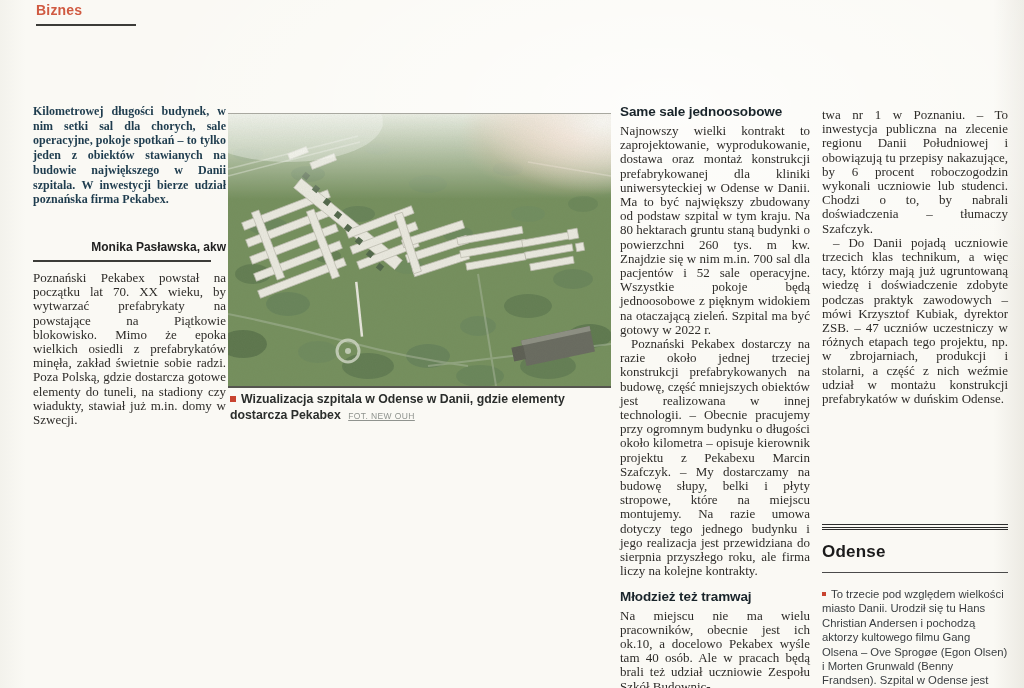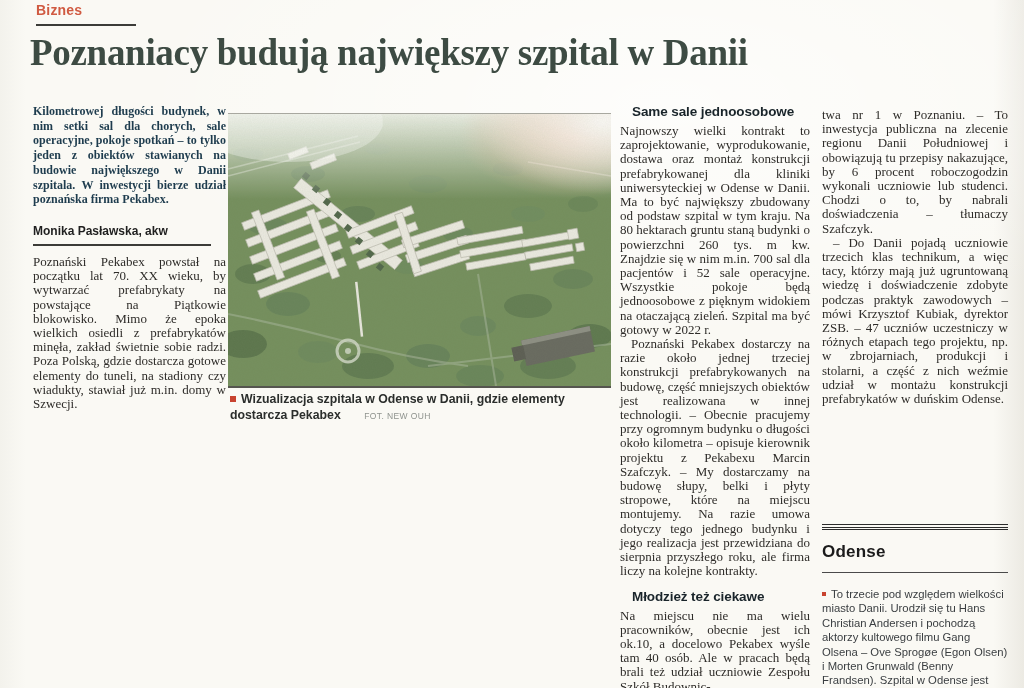--- a/index.html
+++ b/index.html
@@ -15,53 +15,52 @@
   .section-label{position:absolute;left:36px;top:2px;font:bold 14px "Liberation Sans",sans-serif;color:#d05a41;letter-spacing:.2px;}
   .section-rule{position:absolute;left:36px;top:24px;width:100px;height:2px;background:#3c3c38;}
   .headline{position:absolute;left:30px;top:31px;margin:0;font-weight:bold;font-size:37px;
     color:#3d4b43;letter-spacing:-.3px;white-space:nowrap;font-family:"Liberation Serif",serif;}
   
   .col{position:absolute;text-align:justify;}
   .col1{left:33px;top:104px;width:193px;}
   .col3{left:620px;top:104px;width:190px;}
   .col4{left:822px;top:108px;width:186px;}
   .lead{margin:0;font-weight:bold;font-size:12px;line-height:14.7px;color:#1e3c4e;}
-  .byline{margin-top:17px;font:bold 12px "Liberation Sans",sans-serif;color:#1f1f1f;text-align:left;}
+  .byline{margin-top:33px;font:bold 12px "Liberation Sans",sans-serif;color:#1f1f1f;text-align:right;}
   .byline-rule{margin-top:6px;width:178px;height:2px;background:#3c3c38;}
   .body{margin:0;font-size:13px;line-height:14.2px;color:#2e2c29;}
   .col1 .body{margin-top:9px;}
   .indent{text-indent:11px;}
-  .subhead{margin:0 0 5px 12px;font:bold 13.5px "Liberation Sans",sans-serif;color:#19242a;text-align:left;letter-spacing:-.1px;}
+  .subhead{margin:0 0 5px 0;font:bold 13.5px "Liberation Sans",sans-serif;color:#19242a;text-align:left;letter-spacing:-.1px;}
   .sh2{margin-top:10px;}
   
   .photo{position:absolute;left:228px;top:113px;width:383px;height:272px;
     border-top:1px solid #a8a8a0;border-bottom:2px solid #55554f;background:#67844f;}
   .photo svg{display:block;}
   .caption{position:absolute;left:230px;top:391px;width:392px;
     font:bold 12.3px/16px "Liberation Sans",sans-serif;color:#2b2e2c;text-align:left;}
   .bullet{display:inline-block;width:6px;height:6px;background:#c8432f;margin-right:5px;vertical-align:1px;}
-  .cap-credit{font:400 8.5px "Liberation Sans",sans-serif;color:#8f938e;letter-spacing:.4px;margin-left:20px;white-space:nowrap;}
+  .cap-credit{font:400 8.5px "Liberation Sans",sans-serif;color:#8f938e;letter-spacing:.4px;margin-left:4px;white-space:nowrap;text-decoration:underline;}
   .endmark{display:inline-block;width:5px;height:5px;background:#b05a48;margin-left:3px;opacity:.7;}
   
   .infobox{position:absolute;left:822px;top:524px;width:186px;text-align:left;}
   .triple-rule{height:6px;border-top:1px solid #2b2b2b;border-bottom:1px solid #2b2b2b;
     background:linear-gradient(#2b2b2b,#2b2b2b) center/100% 1px no-repeat;box-sizing:border-box;}
   .infobox-title{margin:12px 0 10px 0;font:bold 17px "Liberation Sans",sans-serif;color:#1b1b1b;letter-spacing:.2px;}
   .single-rule{height:1px;background:#4a4a4a;}
   .infobox-body{margin:14px 0 0 0;font:400 11.3px/14.4px "Liberation Sans",sans-serif;color:#3a3e41;}
   .red-dot{display:inline-block;width:4px;height:4px;background:#c8432f;margin-right:5px;vertical-align:2px;}
 </style>
 </head>
 <body>
 
 <div class="page">
 
   <div class="section-label">Biznes</div>
   <div class="section-rule"></div>
-  <h1 class="headline">Poznaniacy budują największy szpital w Danii</h1>
 
   <div class="col col1">
     <p class="lead">Kilometrowej długości budynek, w nim setki sal dla chorych, sale operacyjne, pokoje spotkań – to tylko jeden z obiektów stawianych na budowie największego w Danii szpitala. W inwestycji bierze udział poznańska firma Pekabex.</p>
     <div class="byline">Monika Pasławska, akw</div>
     <div class="byline-rule"></div>
     <p class="body">Poznański Pekabex powstał na początku lat 70. XX wieku, by wytwarzać prefabrykaty na powstające na Piątkowie blokowisko. Mimo że epoka wielkich osiedli z prefabrykatów minęła, zakład świetnie sobie radzi. Poza Polską, gdzie dostarcza gotowe elementy do tuneli, na stadiony czy wiadukty, stawiał już m.in. domy w Szwecji.</p>
   </div>
 
   <div class="photo">
     <svg width="383" height="272" viewBox="0 0 383 272">
@@ -186,21 +185,21 @@
   </div>
   <div class="caption">
     <span class="bullet"></span><span>Wizualizacja szpitala w Odense w Danii, gdzie elementy dostarcza Pekabex</span>
     <span class="cap-credit">FOT. NEW OUH</span>
   </div>
 
   <div class="col col3">
     <h3 class="subhead">Same sale jednoosobowe</h3>
     <p class="body">Najnowszy wielki kontrakt to zaprojektowanie, wyprodukowanie, dostawa oraz montaż konstrukcji prefabrykowanej dla kliniki uniwersyteckiej w Odense w Danii. Ma to być największy zbudowany od podstaw szpital w tym kraju. Na 80 hektarach gruntu staną budynki o powierzchni 260 tys. m kw. Znajdzie się w nim m.in. 700 sal dla pacjentów i 52 sale operacyjne. Wszystkie pokoje będą jednoosobowe z pięknym widokiem na otaczającą zieleń. Szpital ma być gotowy w 2022 r.</p>
     <p class="body indent">Poznański Pekabex dostarczy na razie około jednej trzeciej konstrukcji prefabrykowanych na budowę, część mniejszych obiektów jest realizowana w innej technologii. – Obecnie pracujemy przy ogromnym budynku o długości około kilometra – opisuje kierownik projektu z Pekabexu Marcin Szafczyk. – My dostarczamy na budowę słupy, belki i płyty stropowe, które na miejscu montujemy. Na razie umowa dotyczy tego jednego budynku i jego realizacja jest przewidziana do sierpnia przyszłego roku, ale firma liczy na kolejne kontrakty.</p>
-    <h3 class="subhead sh2">Młodzież też ciekawe</h3>
+    <h3 class="subhead sh2">Młodzież też tramwaj</h3>
     <p class="body">Na miejscu nie ma wielu pracowników, obecnie jest ich ok.10, a docelowo Pekabex wyśle tam 40 osób. Ale w pracach będą brali też udział uczniowie Zespołu Szkół Budownic-</p>
   </div>
 
   <div class="col col4">
     <p class="body">twa nr 1 w Poznaniu. – To inwestycja publiczna na zlecenie regionu Danii Południowej i obowiązują tu przepisy nakazujące, by 6 procent roboczogodzin wykonali uczniowie lub studenci. Chodzi o to, by nabrali doświadczenia – tłumaczy Szafczyk.</p>
     <p class="body indent">– Do Danii pojadą uczniowie trzecich klas technikum, a więc tacy, którzy mają już ugruntowaną wiedzę i doświadczenie zdobyte podczas praktyk zawodowych – mówi Krzysztof Kubiak, dyrektor ZSB. – 47 uczniów uczestniczy w różnych etapach tego projektu, np. w zbrojarniach, produkcji i stolarni, a część z nich weźmie udział w montażu konstrukcji prefabrykatów w duńskim Odense.</p>
   </div>
 
   <div class="infobox">
     <div class="triple-rule"></div>

